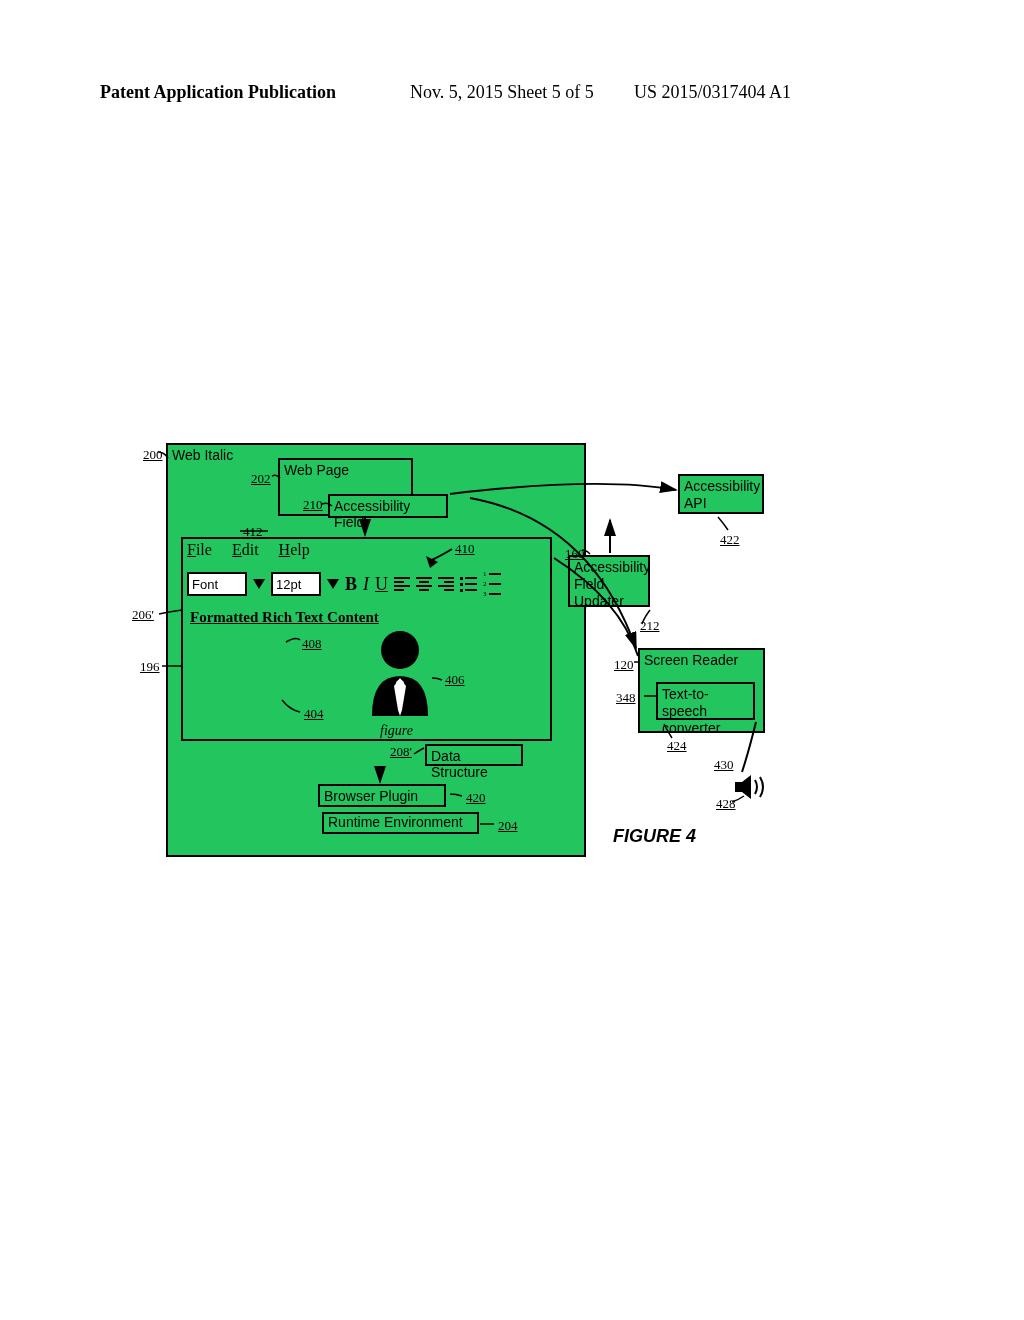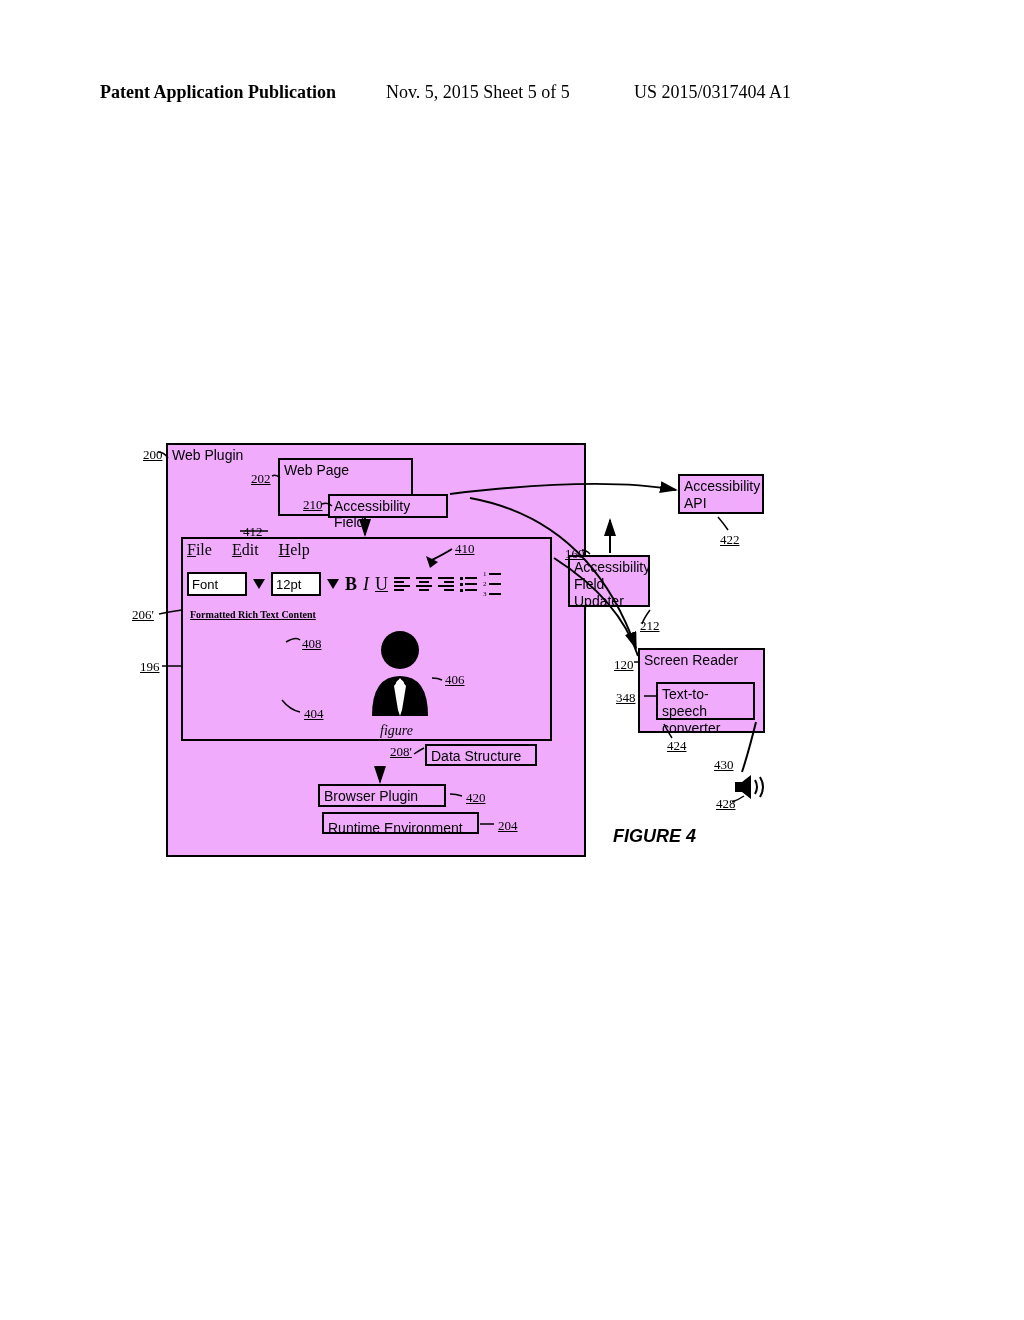--- a/index.html
+++ b/index.html
@@ -15,27 +15,27 @@
     height: 1320px;
     background: #fff;
     overflow: hidden;
   }
   .header-text {
     position: absolute;
     top: 82px;
     font-size: 18px;
   }
   .hdr-left  { left: 100px; font-weight: bold; }
-  .hdr-mid   { left: 386px; }
+  .hdr-mid   { left: 410px; }
   .hdr-right { left: 634px; }
 
   .box {
     position: absolute;
     border: 2px solid #000;
-    background: #f0abfc;
+    background: #22c55e;
     box-sizing: border-box;
     font-family: Arial, Helvetica, sans-serif;
     font-size: 14px;
   }
   .abs { position: absolute; }
 
   
   .wb { left: 166px; top: 443px; width: 420px; height: 414px; }
   .wb-title { left: 172px; top: 447px; width: 90px; }
 
@@ -53,27 +53,27 @@
     width: 0; height: 0;
     border-left: 6px solid transparent;
     border-right: 6px solid transparent;
     border-top: 10px solid #000;
     display: inline-block;
   }
   .tb-btn { font-size: 18px; }
   .align-icon { display: inline-flex; flex-direction: column; gap: 2px; }
   .al-line { background: #000; height: 2px; }
 
-  .rtf-heading { left: 190px; top: 609px; font-weight: bold; text-decoration: underline; font-size: 10px; }
+  .rtf-heading { left: 190px; top: 609px; font-weight: bold; text-decoration: underline; font-size: 15px; }
   .bullets { left: 210px; top: 634px; font-size: 14px; line-height: 1.4; }
   .bullets ul { margin: 0; padding-left: 14px; }
 
   .avatar { left: 364px; top: 628px; width: 72px; height: 98px; }
 
-  .ds { left: 425px; top: 744px; width: 112px; height: 22px; }
+  .ds { left: 425px; top: 744px; width: 98px; height: 22px; }
 
   .bp { left: 318px; top: 784px; width: 128px; height: 23px; }
   .re { left: 322px; top: 812px; width: 157px; height: 22px; }
 
   .api { left: 678px; top: 474px; width: 86px; height: 40px; }
   .afu { left: 568px; top: 555px; width: 82px; height: 52px; }
   .sr  { left: 638px; top: 648px; width: 127px; height: 85px; }
   .tts { left: 656px; top: 682px; width: 99px; height: 38px; }
 
   .ref {
@@ -103,21 +103,21 @@
 </head>
 <body>
 
 <div class="page">
 
   <div class="header-text hdr-left">Patent Application Publication</div>
   <div class="header-text hdr-mid">Nov. 5, 2015  Sheet 5 of 5</div>
   <div class="header-text hdr-right">US 2015/0317404 A1</div>
 
   <div class="box wb"></div>
-  <div class="abs wb-title" style="font-family:Arial;font-size:14px;">Web Plugin</div>
+  <div class="abs wb-title" style="font-family:Arial;font-size:14px;">Web Italic</div>
 
   <div class="box wp">
     <div style="padding:2px 4px;">Web Page</div>
   </div>
 
   <div class="box af">
     <div style="padding:2px 4px;">Accessibility Field</div>
   </div>
 
   <div class="box editor"></div>
@@ -197,21 +197,21 @@
   <div class="abs" style="left:380px;top:723px;font-style:italic;font-family:'Times New Roman';font-size:14px;">figure</div>
 
   <div class="box ds">
     <div style="padding:2px 4px;">Data Structure</div>
   </div>
 
   <div class="box bp">
     <div style="padding:2px 4px;">Browser Plugin</div>
   </div>
   <div class="box re">
-    <div style="padding:6px 4px;">Runtime Environment</div>
+    <div style="padding:0 4px;">Runtime Environment</div>
   </div>
 
   <div class="box api">
     <div style="padding:2px 4px;line-height:1.2;">Accessibility API</div>
   </div>
   <div class="box afu">
     <div style="padding:2px 4px;line-height:1.2;">Accessibility Field Updater</div>
   </div>
   <div class="box sr">
     <div style="padding:2px 4px;">Screen Reader</div>

